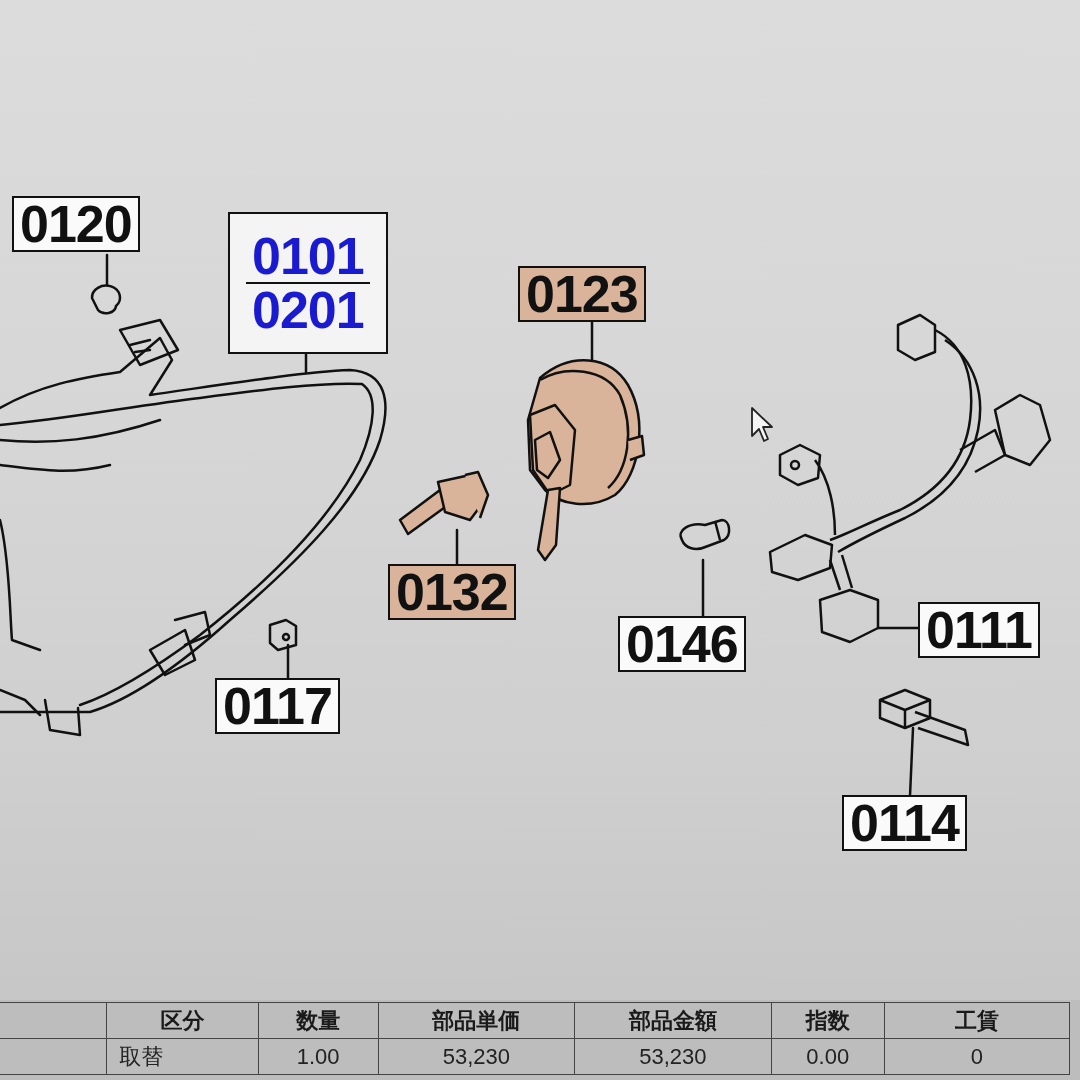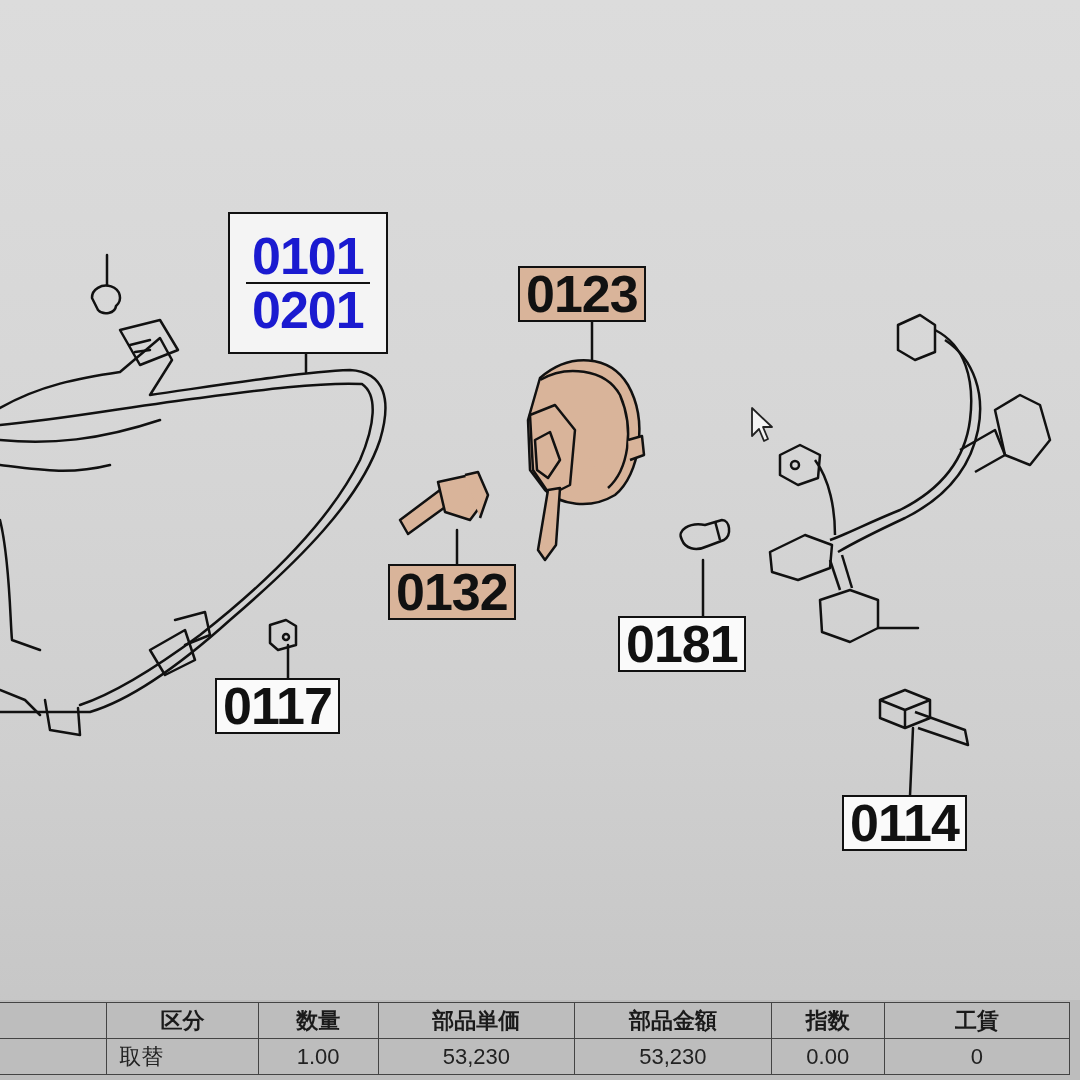--- a/index.html
+++ b/index.html
@@ -99,34 +99,36 @@
       <path d="M820 600 L850 590 L878 600 L878 628 L850 642 L822 632 Z"></path>
       <path d="M830 560 L840 590"></path>
       <path d="M842 555 L852 588"></path>
 
       <path d="M880 700 L905 690 L930 700 L930 718 L905 728 L880 718 Z"></path>
       <path d="M880 700 L905 710 L930 700 M905 710 L905 728"></path>
       <path d="M915 712 L965 730 L968 745 L918 728"></path>
     </g>
   </svg>
 
+  <div class="callout" style="left:12px;top:196px;"><span>0120</span></div>
 
   <div class="callout blue stack" style="left:228px;top:212px;">
     <span class="row">0101</span>
     <span class="row">0201</span>
   </div>
 
   <div class="callout highlight" style="left:518px;top:266px;"><span>0123</span></div>
 
   <div class="callout highlight" style="left:388px;top:564px;"><span>0132</span></div>
 
   <div class="callout" style="left:215px;top:678px;"><span>0117</span></div>
 
-  <div class="callout" style="left:618px;top:616px;"><span>0181</span></div>
+  <div class="callout" style="left:618px;top:616px;"><span>0146</span></div>
 
+  <div class="callout" style="left:918px;top:602px;"><span>0111</span></div>
 
   <div class="callout" style="left:842px;top:795px;"><span>0114</span></div>
 
   <svg class="cursor" viewBox="0 0 24 38">
     <path d="M2 2 L2 30 L9 23 L14 35 L18 33 L13 21 L22 21 Z" fill="#f4f4f4" stroke="#222" stroke-width="1.8" stroke-linejoin="round"></path>
   </svg>
 
   <div class="table-wrap">
     <table>
       <thead>

